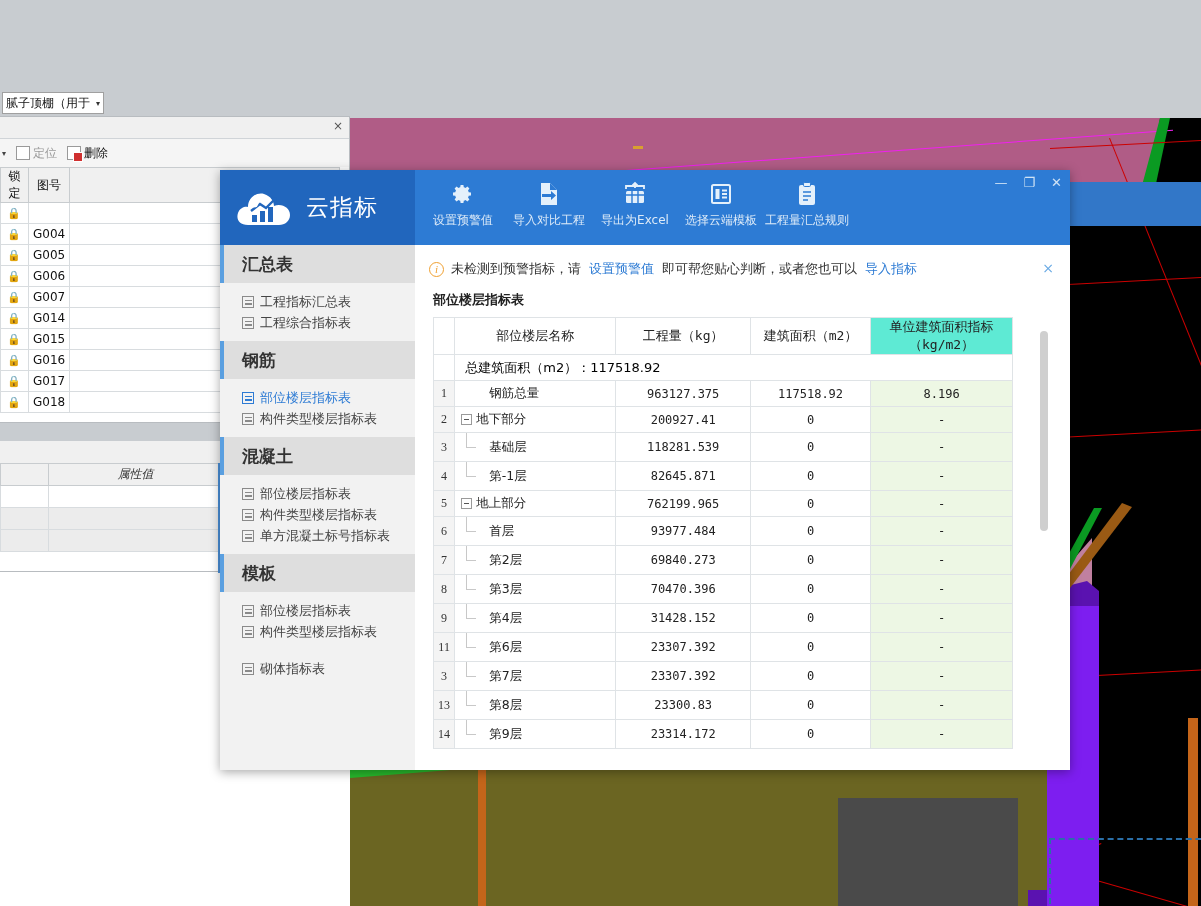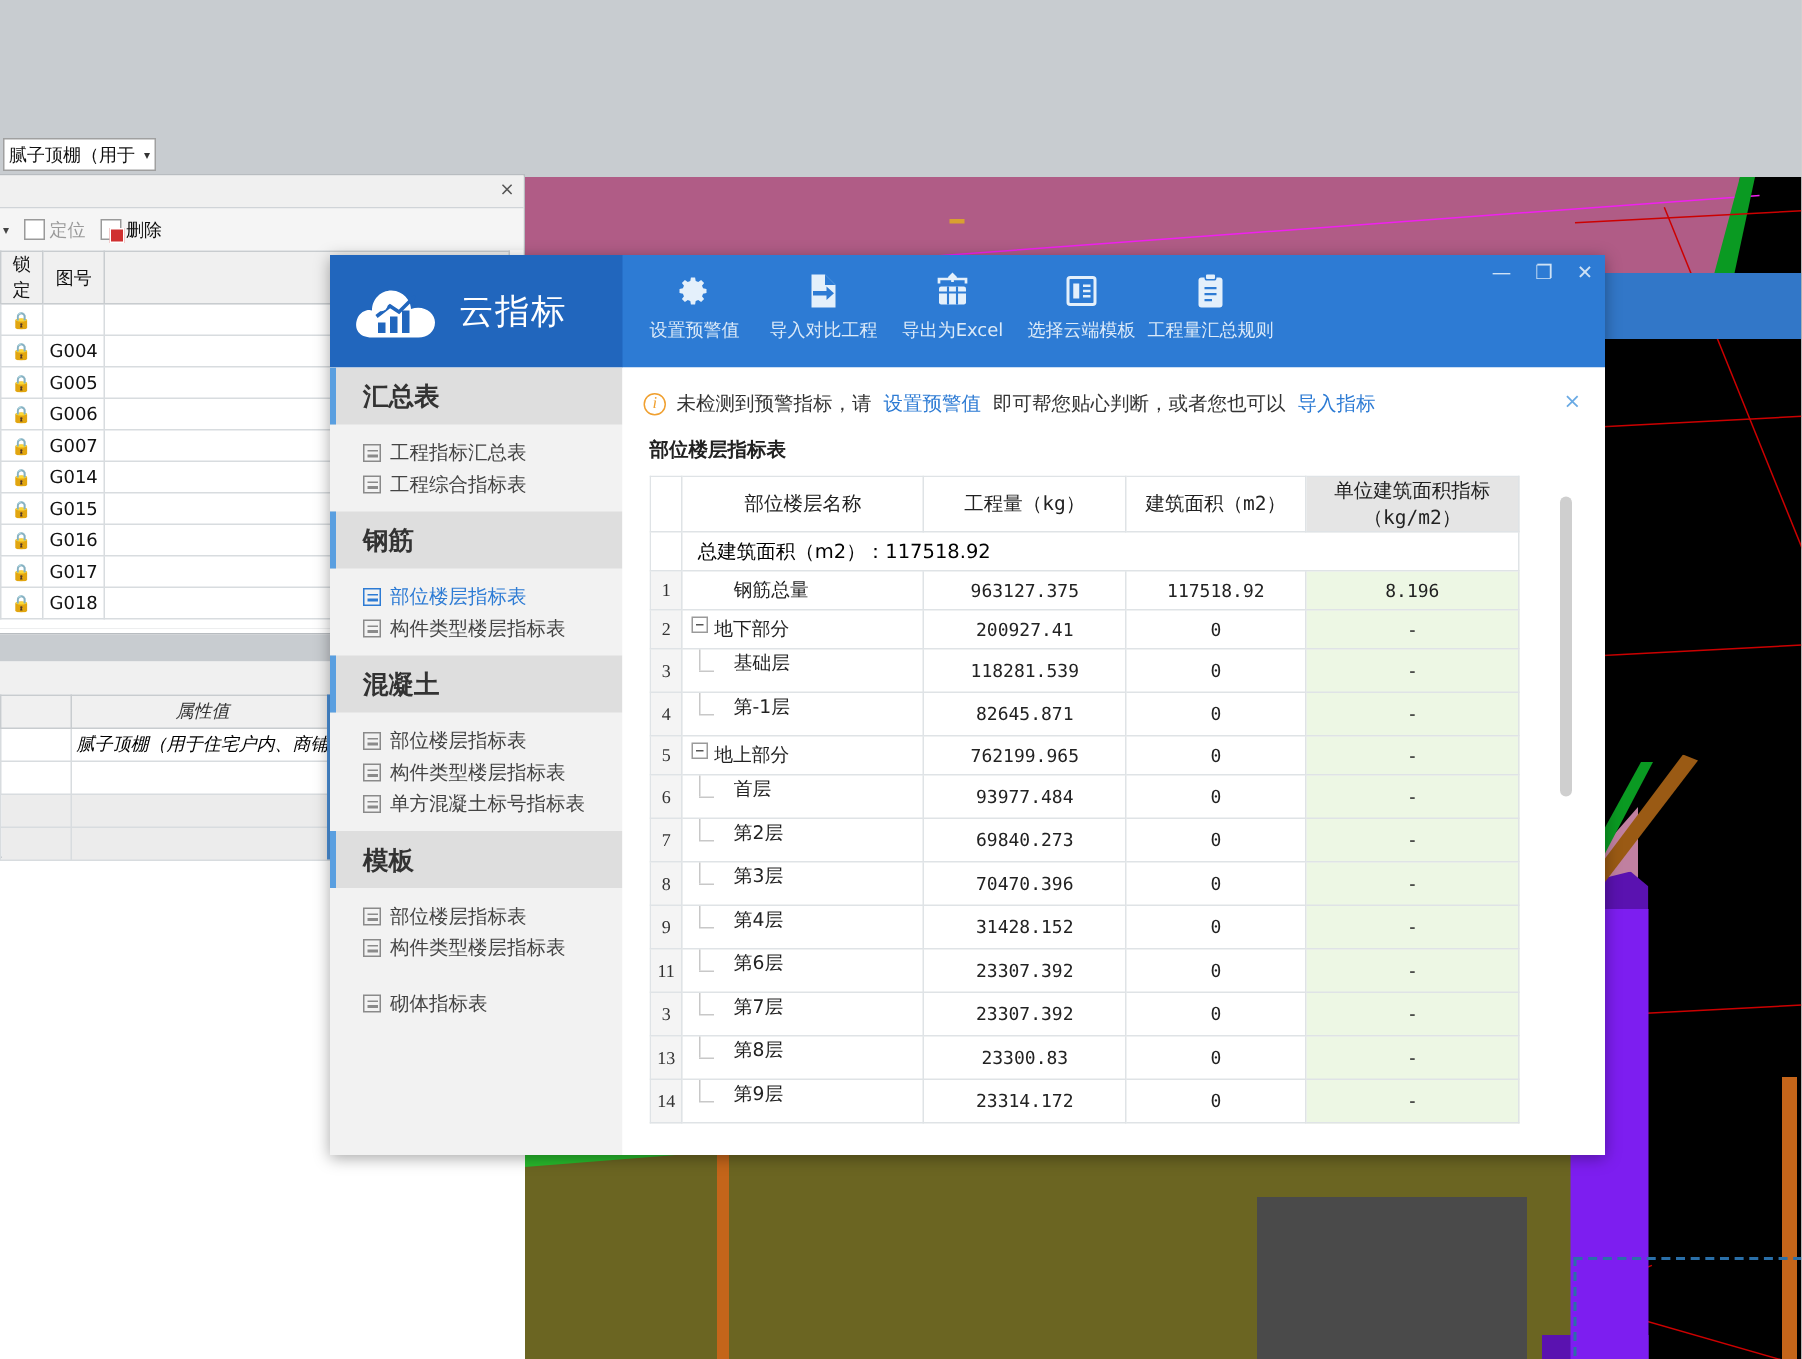--- a/index.html
+++ b/index.html
@@ -235,21 +235,21 @@
   .grid thead th {
     height:28px; background:#ffffff; font-weight:normal; font-size:13px; color:#222;
     text-align:center; padding:0 4px;
   }
   .grid tbody td { height:26px; }
   .c-name { width:168px; padding-left:6px; text-align:left; white-space:nowrap; }
   .c-qty { width:140px; text-align:center; font-family:"DejaVu Sans Mono","Liberation Mono",monospace; font-size:12px; }
   .c-area { width:125px; text-align:center; font-family:"DejaVu Sans Mono","Liberation Mono",monospace; font-size:12px; }
   .c-idx { width:148px; text-align:center; background:#edf7e4;
            font-family:"DejaVu Sans Mono","Liberation Mono",monospace; font-size:12px; }
-  .nm { display:flex; align-items:flex-start; gap:4px; }
+  .nm { display:flex; align-items:center; gap:4px; }
   .expander {
     width:11px; height:11px; border:1px solid #9a9a9a; position:relative; flex:0 0 auto; background:#fff;
   }
   .expander::before{
     content:""; position:absolute; left:2px; top:4px; width:5px; height:1px; background:#555;
   }
   .indent-tree { width:24px; flex:0 0 auto; position:relative; height:26px; }
   .indent-tree::before {
     content:""; position:absolute; left:5px; top:-1px; width:1px; height:14px; background:#c8c8c8;
   }
@@ -399,24 +399,20 @@
   </div>
 
   <div class="bg-panel2">
     <div class="bg-panel2-head"></div>
     <div class="bg-panel2-sub"></div>
     <table class="prop-table">
       <tbody>
           <tr>
         <th style="width:48px"></th>
         <th style="width:175px">属性值</th>
-      </tr>
-      <tr>
-        <td></td>
-        <td>腻子顶棚（用于住宅户内、商铺</td>
       </tr>
       <tr>
         <td></td>
         <td></td>
       </tr>
       <tr>
         <td style="background:#ececec"></td>
         <td style="background:#ececec"></td>
       </tr>
       <tr>
@@ -588,21 +584,21 @@
               <td class="rowno"></td>
               <td colspan="4">总建筑面积（m2）：117518.92</td>
             </tr>
           </tbody>
           <thead>
             <tr>
               <th class="rowno"></th>
               <th class="c-name">部位楼层名称</th>
               <th class="c-qty">工程量（kg）</th>
               <th class="c-area">建筑面积（m2）</th>
-              <th class="c-idx" style="background:#e5e5e5">单位建筑面积指标（kg/m2）</th>
+              <th class="c-idx" style="background:#5eead4">单位建筑面积指标（kg/m2）</th>
             </tr>
           </thead>
           <tbody id="metrics-body">
               <tr>
                 <td class="rowno">1</td>
                 <td class="c-name">
                   <span class="nm">
                     <span class="indent-plain"></span>
                     <span>钢筋总量</span>
                   </span>

